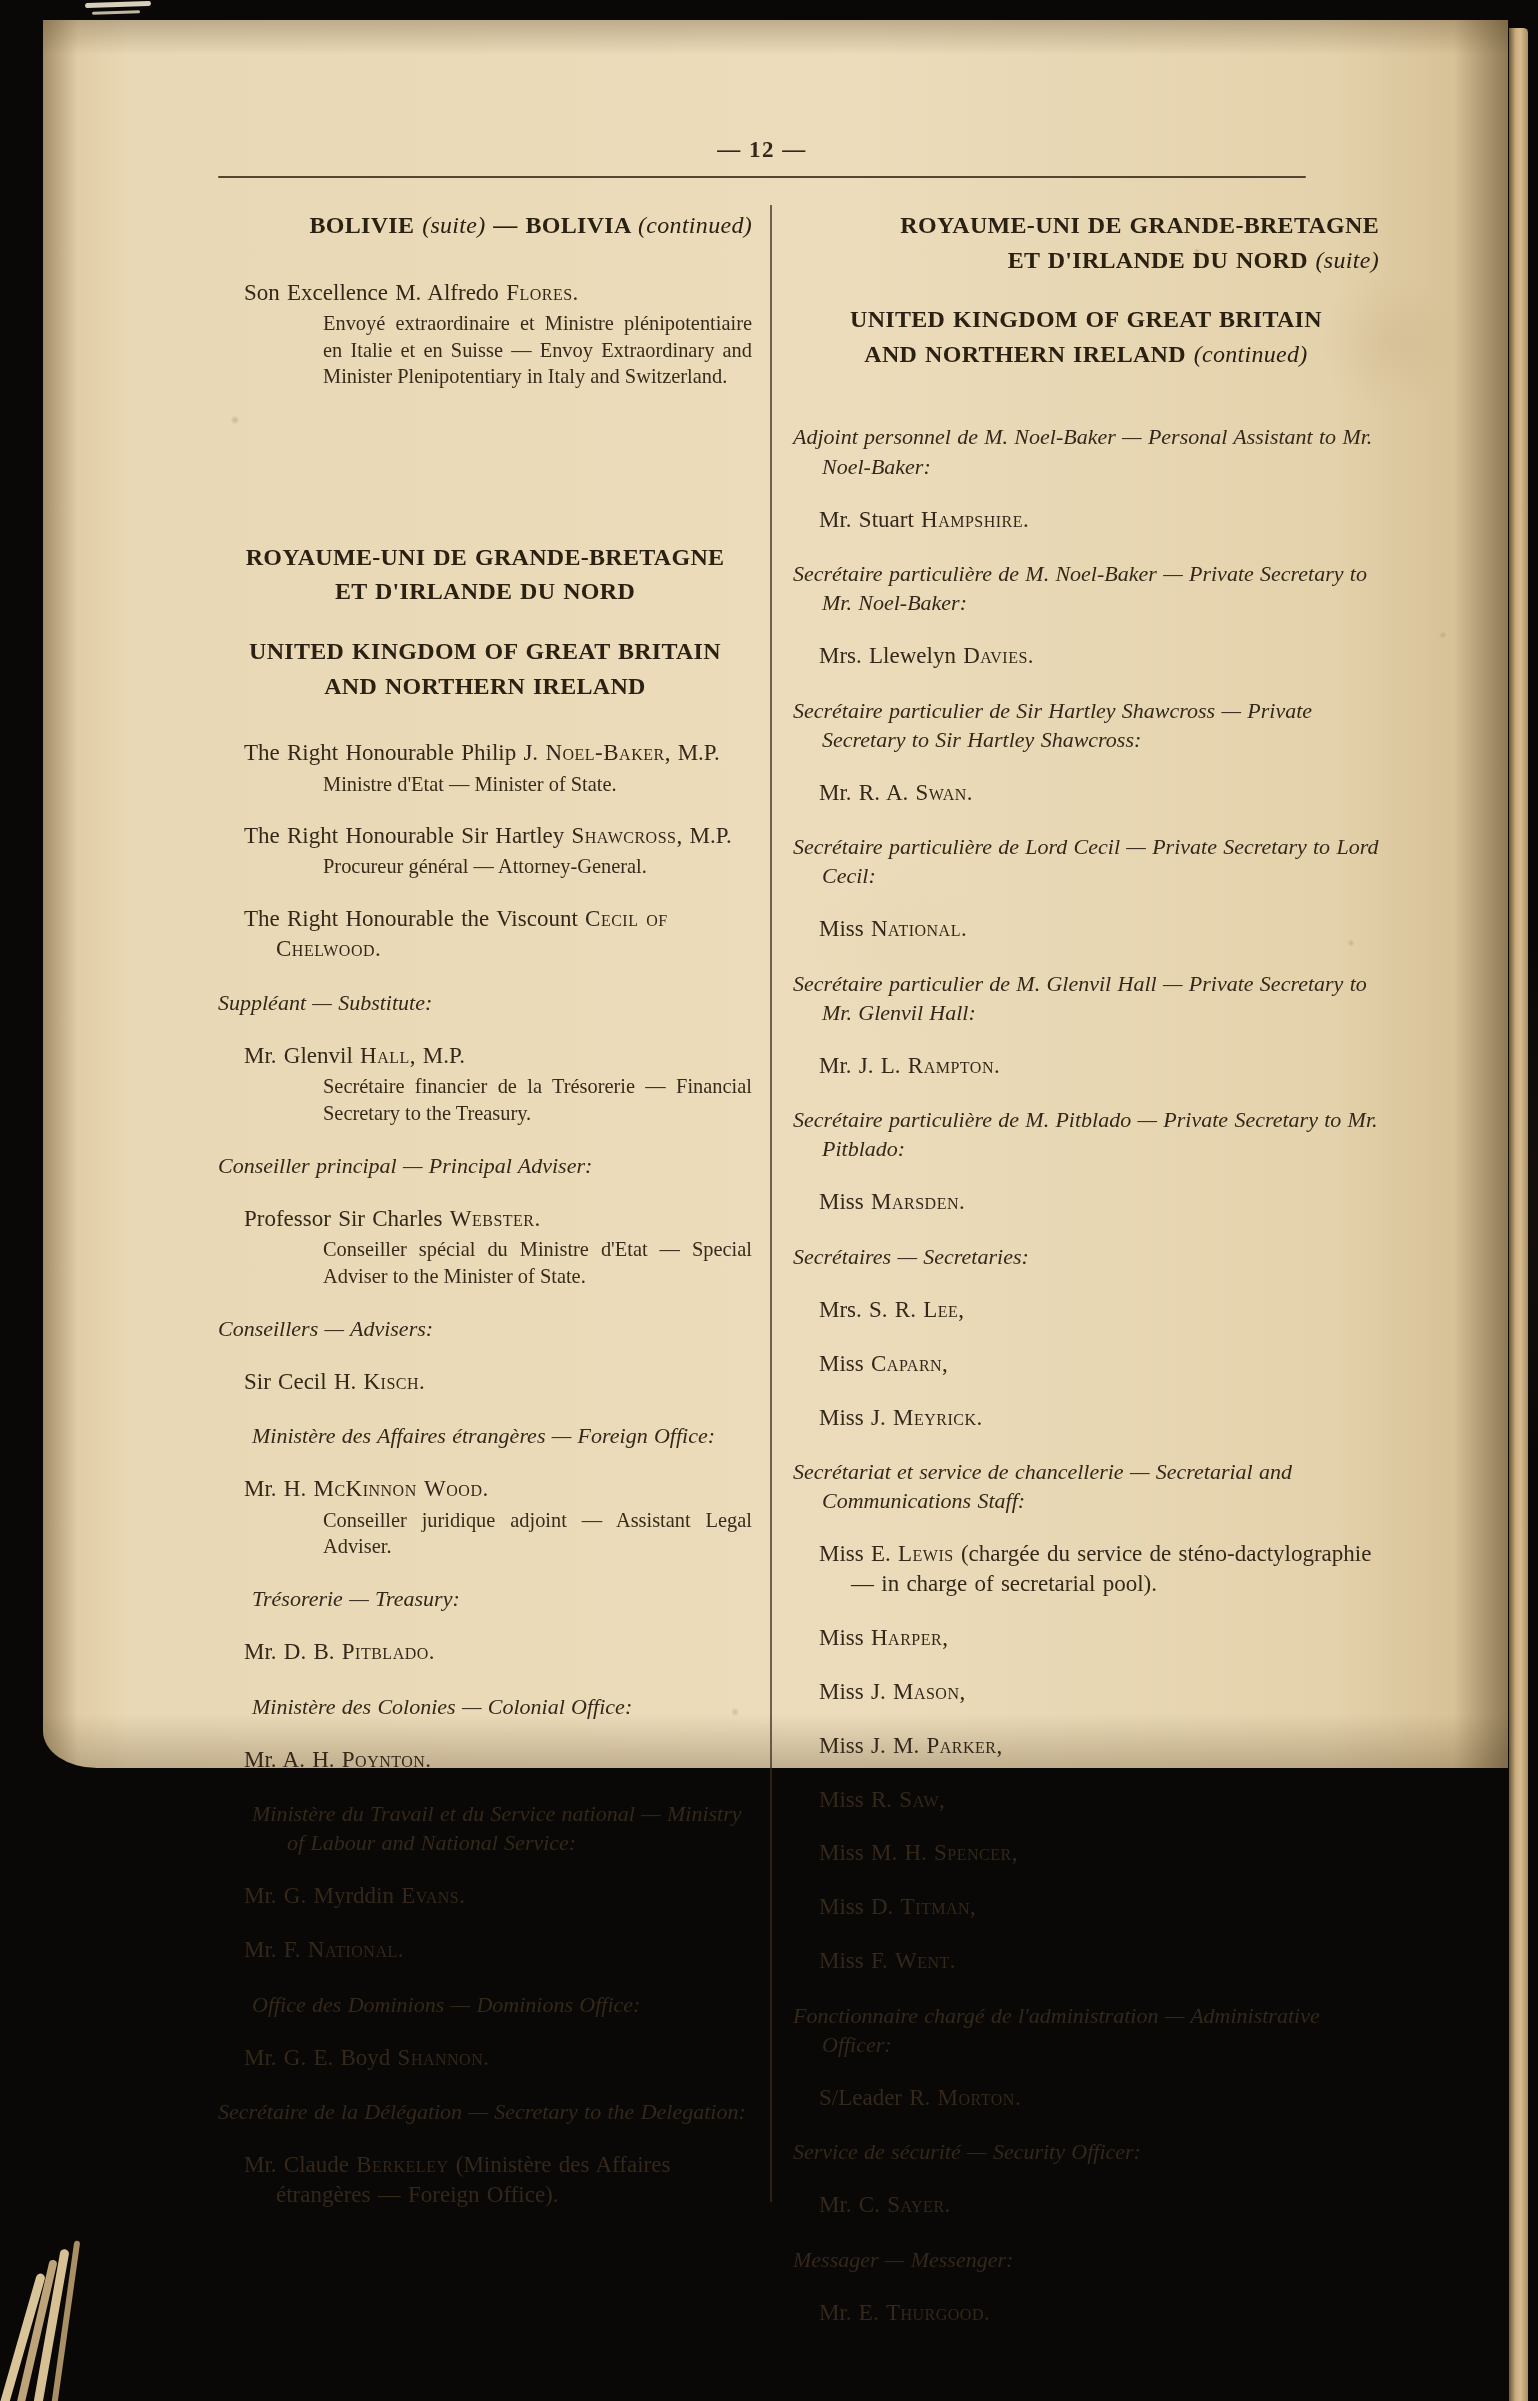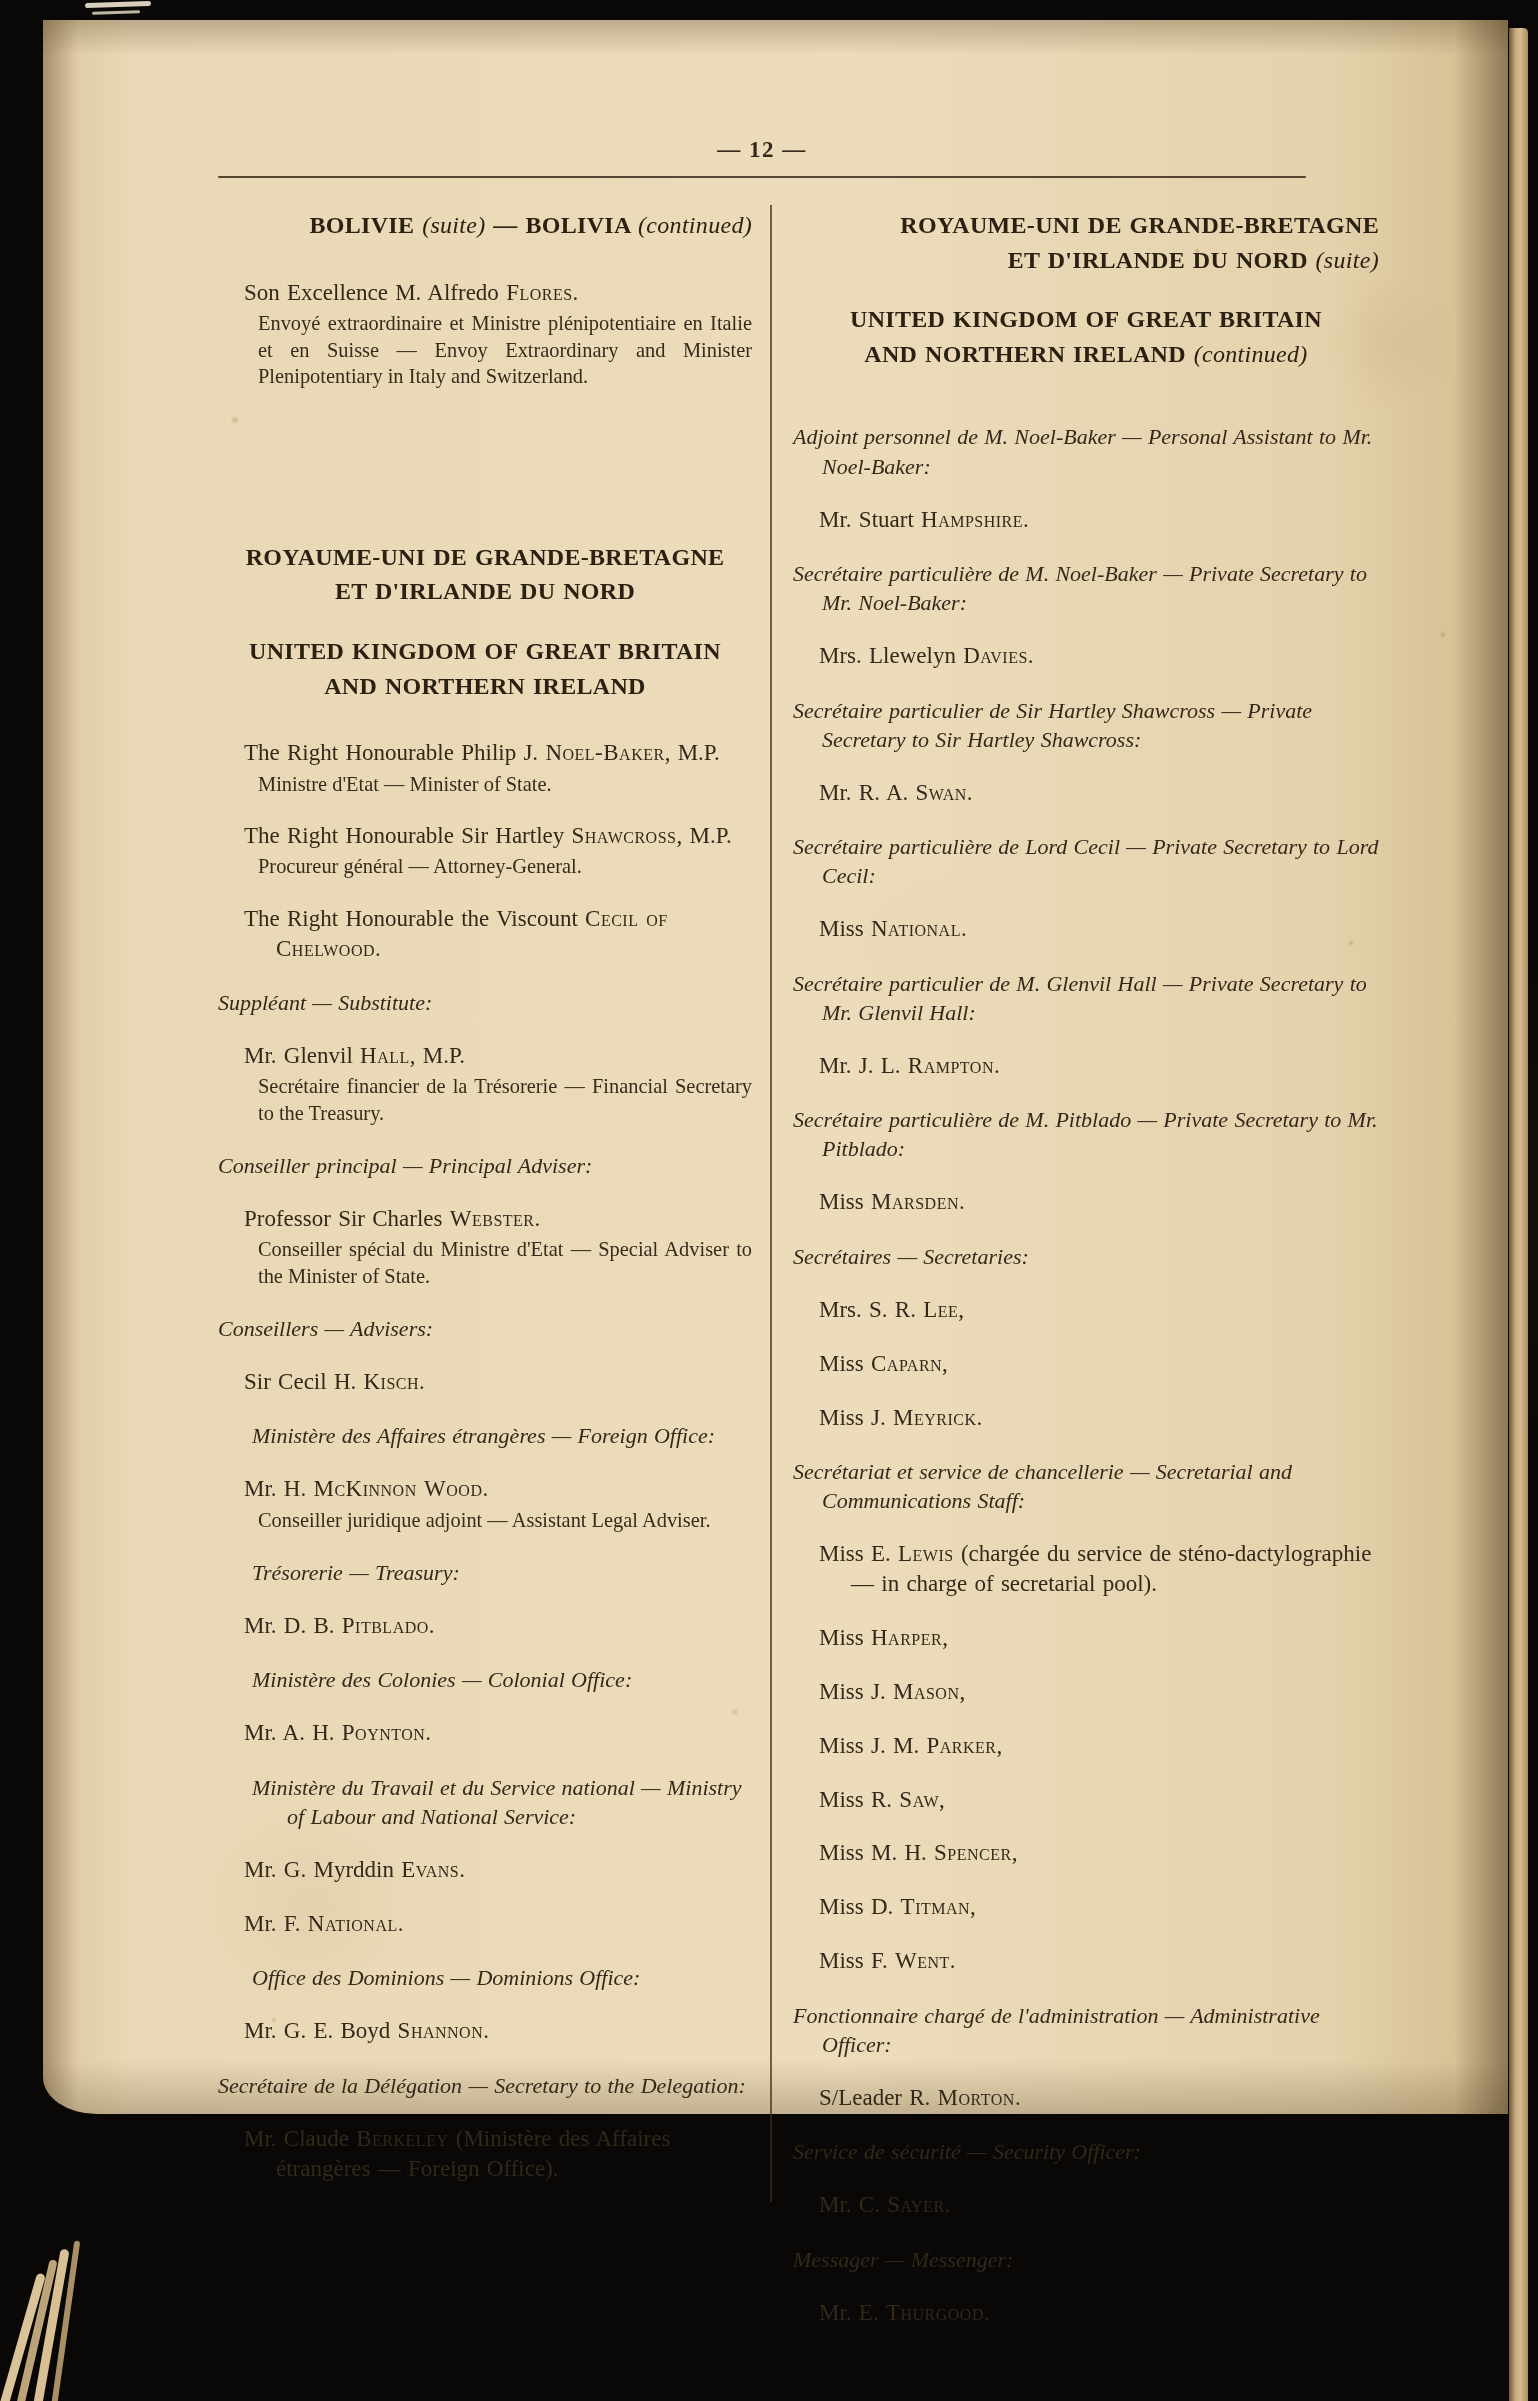--- a/index.html
+++ b/index.html
@@ -5,21 +5,21 @@
   html,body{margin:0;padding:0;}
   body{
     width:1538px;height:2401px;position:relative;overflow:hidden;
     background:
       radial-gradient(ellipse 692px 385px at 92% 50%, rgba(60,45,25,.25), transparent 70%),
       #0a0806;
     font-family:"Liberation Serif","DejaVu Serif",serif;
   }
   
   .page{
-    position:absolute;left:43px;top:20px;width:1465px;height:2094px;
+    position:absolute;left:43px;top:20px;width:1465px;height:1748px;
     border-bottom-left-radius:54px 37px;
     background-image:
       radial-gradient(circle 4.6px at 192px 400px, rgba(150,110,60,.35), rgba(150,110,60,0) 100%),
       radial-gradient(circle 3.1px at 1154px 231px, rgba(150,110,60,.38), rgba(150,110,60,0) 100%),
       radial-gradient(circle 3.8px at 1308px 923px, rgba(150,110,60,.3), rgba(150,110,60,0) 100%),
       radial-gradient(circle 3.1px at 308px 1231px, rgba(150,110,60,.32), rgba(150,110,60,0) 100%),
       radial-gradient(circle 4.6px at 692px 1692px, rgba(150,110,60,.28), rgba(150,110,60,0) 100%),
       radial-gradient(circle 3.8px at 1269px 1538px, rgba(150,110,60,.3), rgba(150,110,60,0) 100%),
       radial-gradient(circle 3.1px at 231px 2000px, rgba(150,110,60,.33), rgba(150,110,60,0) 100%),
       radial-gradient(circle 3.8px at 923px 2231px, rgba(150,110,60,.3), rgba(150,110,60,0) 100%),
@@ -70,21 +70,21 @@
   }
   .b-heading:first-child{margin-top:0;text-align:right;}
   .b-heading + .b-heading{margin-top:24.6px;}
   .b-heading i{font-weight:normal;}
   .b-heading + .b-name{margin-top:35px;}
   .b-name{
     font-size:23px;line-height:1.3;margin-top:24px;
     padding-left:58px;text-indent:-32px;word-spacing:1.5px;
   }
   .b-desc{
-    font-size:20.4px;line-height:1.3;margin-top:2.3px;margin-left:40px;
+    font-size:20.4px;line-height:1.3;margin-top:2.3px;margin-left:105px;
     text-align:justify;color:#372b1c;
   }
   .b-role{
     font-style:italic;font-size:22px;line-height:1.32;margin-top:24.6px;
     padding-left:29px;text-indent:-29px;word-spacing:0.8px;
   }
   .b-role2{
     font-style:italic;font-size:22px;line-height:1.32;margin-top:24.6px;
     padding-left:69px;text-indent:-35px;word-spacing:0.8px;
   }

